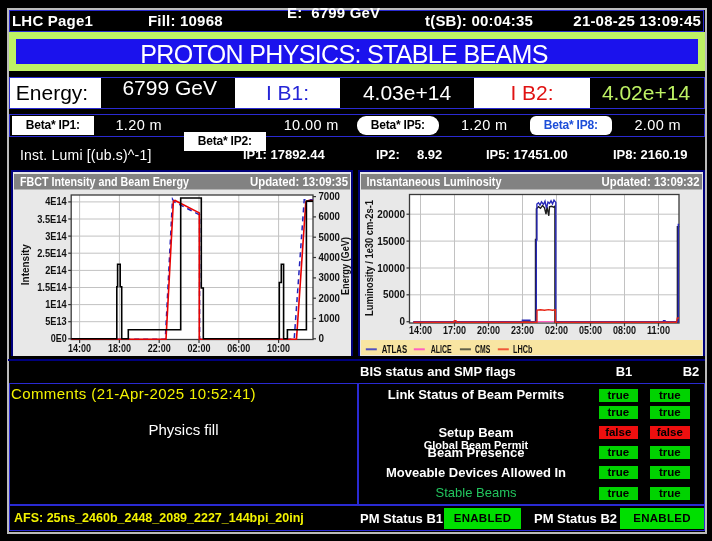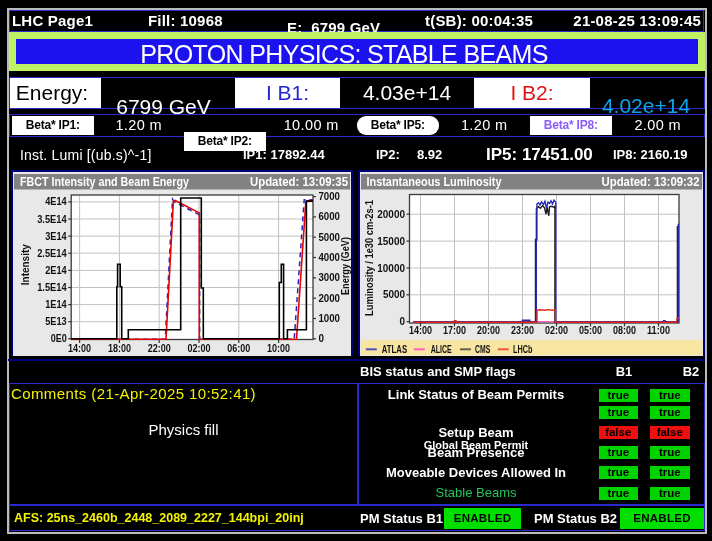--- a/index.html
+++ b/index.html
@@ -4,46 +4,46 @@
 *{margin:0;padding:0;box-sizing:border-box;}
 html,body{width:712px;height:541px;background:#000;overflow:hidden;}
 body{position:relative;font-family:"Liberation Sans",sans-serif;filter:opacity(0.999);}
 .t{position:absolute;white-space:nowrap;}
 
 </style></head><body>
 <div style="position:absolute;left:7px;top:8px;width:700px;height:526px;border:2px solid #bbbbbb;"></div>
 <div style="position:absolute;left:9px;top:10px;width:695px;height:22px;border:1px solid #2a2ad2;background:#000;"></div>
 <div class="t" style="left:12px;top:10px;font-size:15px;font-weight:bold;color:#fff;letter-spacing:0.2px;line-height:22px;">LHC Page1</div>
 <div class="t" style="left:148px;top:10px;font-size:15px;font-weight:bold;color:#fff;letter-spacing:0.2px;line-height:22px;">Fill: 10968</div>
-<div class="t" style="left:287px;top:17px;font-size:15px;font-weight:bold;color:#fff;letter-spacing:0.2px;line-height:22px;">E:&nbsp; 6799 GeV</div>
+<div class="t" style="left:287px;top:2px;font-size:15px;font-weight:bold;color:#fff;letter-spacing:0.2px;line-height:22px;">E:&nbsp; 6799 GeV</div>
 <div class="t" style="left:425px;top:10px;font-size:15px;font-weight:bold;color:#fff;letter-spacing:0.2px;line-height:22px;">t(SB): 00:04:35</div>
 <div class="t" style="right:11px;top:10px;font-size:15px;font-weight:bold;color:#fff;letter-spacing:0.2px;line-height:22px;">21-08-25 13:09:45</div>
 <div style="position:absolute;left:9px;top:32px;width:696px;height:39px;background:#1b12ed;border:7px solid #bef264;text-align:center;line-height:30px;font-size:25px;color:#fff;letter-spacing:-0.65px;padding-right:26px;">
 PROTON PHYSICS: STABLE BEAMS</div>
 <div style="position:absolute;left:9px;top:77px;width:696px;height:32px;border:1px solid #2a2ad2;background:#000;"></div>
 <div style="position:absolute;left:10px;top:78px;width:91px;height:30px;background:#fff;font-size:21px;text-align:center;line-height:30px;color:#000;padding-right:7px;">Energy:</div>
-<div style="position:absolute;left:101px;top:92px;width:116px;height:30px;font-size:21px;color:#fff;text-align:center;line-height:30px;padding-left:9px;">6799 GeV</div>
+<div style="position:absolute;left:101px;top:73px;width:116px;height:30px;font-size:21px;color:#fff;text-align:right;line-height:30px;padding-left:9px;">6799 GeV</div>
 <div style="position:absolute;left:235px;top:78px;width:105px;height:30px;background:#fff;font-size:21px;text-align:center;line-height:30px;color:#2525d6;">I B1:</div>
 <div style="position:absolute;left:340px;top:78px;width:134px;height:30px;font-size:21px;color:#fff;text-align:center;line-height:30px;">4.03e+14</div>
 <div style="position:absolute;left:474px;top:78px;width:116px;height:30px;background:#fff;font-size:21px;text-align:center;line-height:30px;color:#e01212;">I B2:</div>
-<div style="position:absolute;left:577px;top:78px;width:128px;height:30px;font-size:21px;color:#0ea5e9;text-align:center;line-height:30px;padding-left:10px;margin-top:13px;">4.02e+14</div>
+<div style="position:absolute;left:577px;top:78px;width:128px;height:30px;font-size:21px;color:#bef264;text-align:center;line-height:30px;padding-left:10px;">4.02e+14</div>
 <div style="position:absolute;left:9px;top:114px;width:696px;height:23px;border:1px solid #2a2ad2;background:#000;"></div>
 <div style="position:absolute;left:12px;top:116.3px;width:81.5px;height:19px;background:#fff;color:#000;font-size:12px;letter-spacing:-0.2px;font-weight:bold;text-align:center;line-height:19px;">Beta* IP1:</div>
 <div style="position:absolute;left:93.5px;top:116px;width:90.5px;height:19px;color:#fff;font-size:14.5px;letter-spacing:0.4px;text-align:center;line-height:19px;">1.20 m</div>
 <div style="position:absolute;left:184px;top:116.3px;width:81.5px;height:19px;background:#fff;color:#000;font-size:12px;letter-spacing:-0.2px;font-weight:bold;text-align:center;line-height:19px;margin-top:16px;">Beta* IP2:</div>
 <div style="position:absolute;left:265.5px;top:116px;width:91.5px;height:19px;color:#fff;font-size:14.5px;letter-spacing:0.4px;text-align:center;line-height:19px;">10.00 m</div>
 <div style="position:absolute;left:357px;top:116.3px;width:81.5px;height:19px;background:#fff;color:#000;font-size:12px;letter-spacing:-0.2px;font-weight:bold;text-align:center;line-height:19px;border-radius:9px;">Beta* IP5:</div>
 <div style="position:absolute;left:438.5px;top:116px;width:91.5px;height:19px;color:#fff;font-size:14.5px;letter-spacing:0.4px;text-align:center;line-height:19px;">1.20 m</div>
-<div style="position:absolute;left:530px;top:116.3px;width:81.5px;height:19px;background:#fff;color:#8b5cf6;font-size:12px;letter-spacing:-0.2px;font-weight:bold;text-align:center;line-height:19px;">Beta* IP8:</div>
+<div style="position:absolute;left:530px;top:116.3px;width:81.5px;height:19px;background:#fff;color:#1d4ed8;font-size:12px;letter-spacing:-0.2px;font-weight:bold;text-align:center;line-height:19px;border-radius:6px;">Beta* IP8:</div>
 <div style="position:absolute;left:611.5px;top:116px;width:92.5px;height:19px;color:#fff;font-size:14.5px;letter-spacing:0.4px;text-align:center;line-height:19px;">2.00 m</div>
 <div class="t" style="left:20px;top:146px;font-size:14px;letter-spacing:0.2px;color:#fff;line-height:18px;">Inst. Lumi [(ub.s)^-1]</div>
 <div class="t" style="left:243px;top:146px;font-size:13px;font-weight:bold;color:#fff;line-height:18px;">IP1: 17892.44</div>
 <div class="t" style="left:376px;top:146px;font-size:13px;font-weight:bold;color:#fff;line-height:18px;">IP2:</div>
 <div class="t" style="left:417px;top:146px;font-size:13px;font-weight:bold;color:#fff;line-height:18px;">8.92</div>
-<div class="t" style="left:486px;top:146px;font-size:17px;font-weight:bold;color:#fff;line-height:18px;text-align:center;">IP5: 17451.00</div>
+<div class="t" style="left:486px;top:146px;font-size:13px;font-weight:bold;color:#fff;line-height:18px;text-align:center;">IP5: 17451.00</div>
 <div class="t" style="left:613px;top:146px;font-size:13px;font-weight:bold;color:#fff;line-height:18px;">IP8: 2160.19</div>
 <div style="position:absolute;left:11px;top:170px;width:342px;height:185.5px;border:2px solid #00007d;border-bottom:none;background:#e8e8e8;"></div>
 <svg style="position:absolute;left:13px;top:172px;" width="338" height="183">
 <rect x="1" y="2" width="336" height="15.5" fill="#828282"></rect>
 <text x="7" y="14" font-size="12.5" font-weight="bold" fill="#fff" textLength="169" lengthAdjust="spacingAndGlyphs">FBCT Intensity and Beam Energy</text>
 <text x="237" y="14" font-size="12.5" font-weight="bold" fill="#fff" textLength="98" lengthAdjust="spacingAndGlyphs">Updated: 13:09:35</text>
 <rect x="58.2" y="23.0" width="241.8" height="144.5" fill="#fff" stroke="none"></rect>
 <line x1="58.2" y1="149.7" x2="300.0" y2="149.7" stroke="#c2c2c2" stroke-width="1"></line>
 <line x1="58.2" y1="132.6" x2="300.0" y2="132.6" stroke="#c2c2c2" stroke-width="1"></line>
 <line x1="58.2" y1="115.5" x2="300.0" y2="115.5" stroke="#c2c2c2" stroke-width="1"></line>

